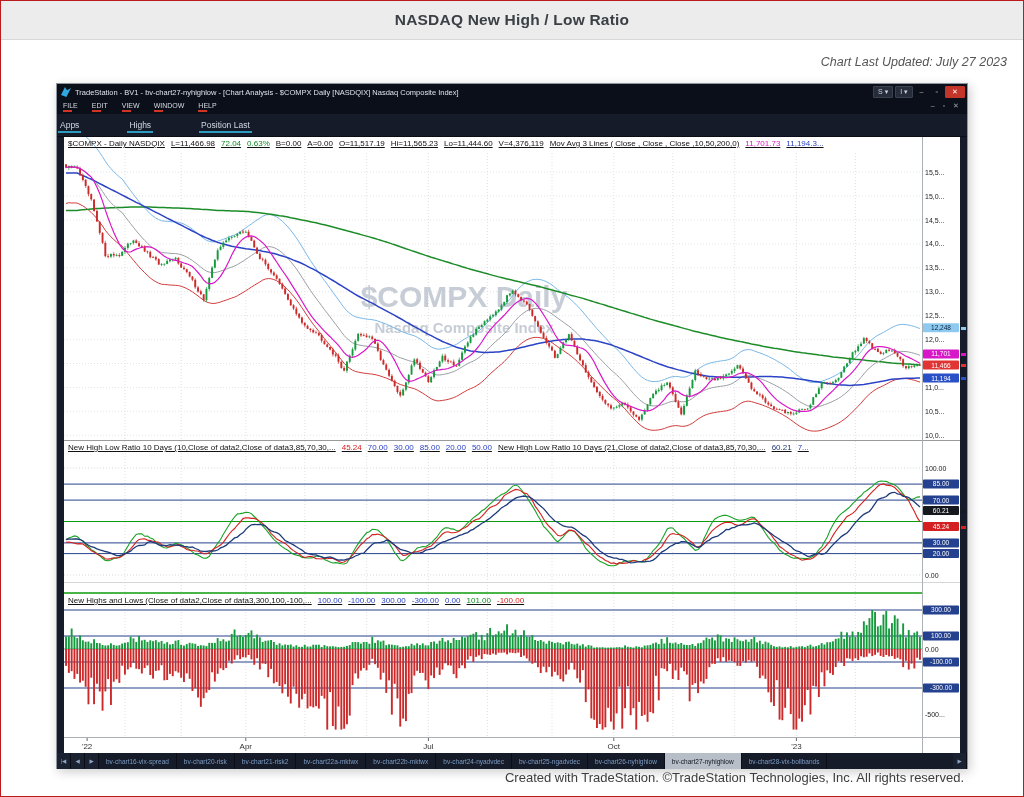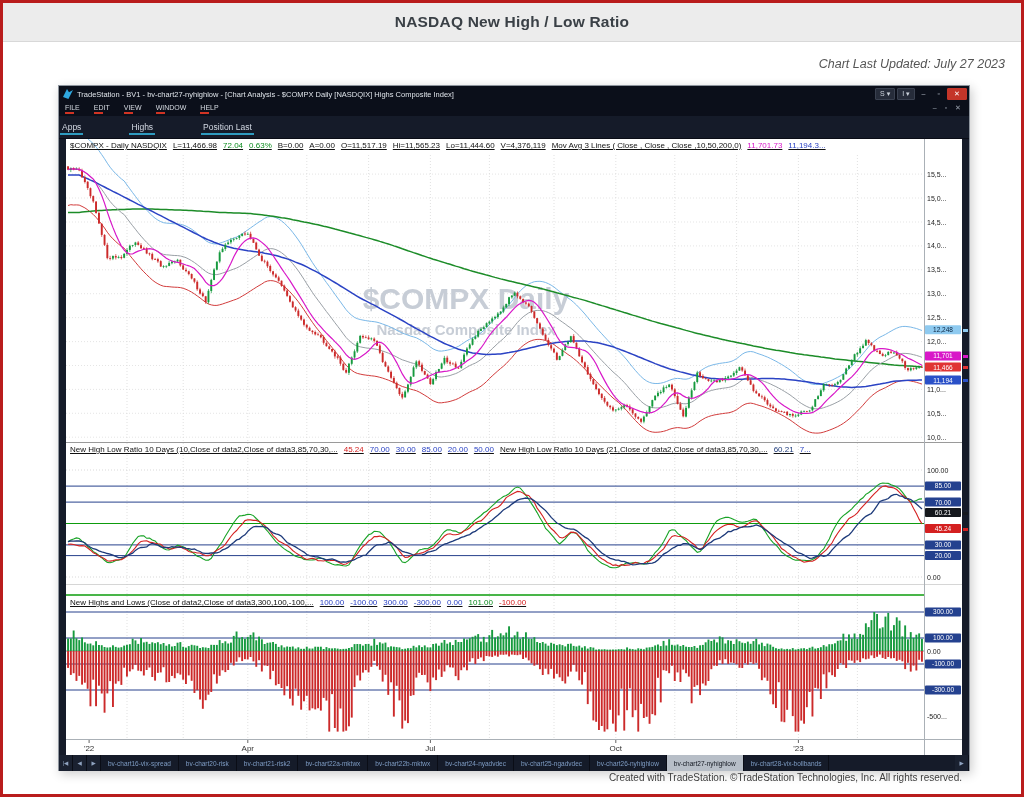--- a/index.html
+++ b/index.html
@@ -1,20 +1,20 @@
 <!DOCTYPE html>
 <html><head>
 <meta charset="utf-8">
 <style>
   html,body{margin:0;padding:0;background:#ffffff;font-family:"Liberation Sans",sans-serif;}
-  .page{position:relative;width:1024px;height:797px;background:#ffffff;border:3px solid #b91c1c;box-sizing:border-box;overflow:hidden;}
+  .page{position:relative;width:1024px;height:797px;background:#ffffff;border:1px solid #b91c1c;box-sizing:border-box;overflow:hidden;}
   .page-header{position:absolute;top:0;left:0;right:0;height:38px;background:#ececec;border-bottom:1px solid #d8d8d8;display:flex;align-items:center;justify-content:center;}
   .page-header h1{margin:0;font-size:15.5px;font-weight:600;color:#3a4046;letter-spacing:.2px;}
   .updated{position:absolute;top:54px;right:16px;font-style:italic;font-size:12.5px;color:#555;}
-  .credit{position:absolute;top:769px;right:59px;font-size:10px;color:#3d3d3d;}
+  .credit{position:absolute;top:769px;right:59px;font-size:13px;color:#3d3d3d;}
 
   .ts-window{position:absolute;left:55px;top:82px;width:910px;height:684px;background:#10141f;border:1px solid #8e959e;box-shadow:2px 3px 10px rgba(0,0,0,.2);box-sizing:content-box;}
   .titlebar{height:16px;background:#0b0f1a;display:flex;align-items:center;padding:0 2px 0 4px;gap:4px;}
   .logo{display:inline-flex;width:10px;height:10px;flex:0 0 auto;}
   .title-text{color:#dde2e8;font-size:7.5px;white-space:nowrap;overflow:hidden;flex:1;}
   .tb-buttons{display:flex;align-items:center;gap:2px;}
   .tb-btn{font-family:inherit;font-size:7px;height:12px;line-height:10px;background:#262c3a;color:#ccd2db;border:1px solid #3a4150;padding:0 4px;border-radius:1px;}
   .tb-btn.plain{background:transparent;border-color:transparent;color:#aeb5c0;}
   .tb-btn.close{background:#c43529;border-color:#c43529;color:#fff;width:20px;padding:0;}
   .menubar{height:14px;background:#0b0f1a;display:flex;align-items:flex-start;padding-left:6px;gap:14px;position:relative;}
@@ -49,21 +49,21 @@
   </header>
   <div class="updated">Chart Last Updated: July 27 2023</div>
 
   <div class="ts-window">
     <div class="titlebar">
       <span class="logo">
         <svg width="10" height="10" viewBox="0 0 10 10">
             <polygon points="0,8 4,0 6,3.2 10,1 5.4,10" fill="#2fa8e0"></polygon>
           </svg>
       </span>
-      <span class="title-text">TradeStation  - BV1 - bv-chart27-nyhighlow - [Chart Analysis - $COMPX Daily [NASDQIX] Highs Composite Index]</span>
+      <span class="title-text">TradeStation  - BV1 - bv-chart27-nyhighlow - [Chart Analysis - $COMPX Daily [NASDQIX] Nasdaq Composite Index]</span>
       <span class="tb-buttons">
         <button class="tb-btn">S ▾</button>
         <button class="tb-btn">I ▾</button>
         <button class="tb-btn plain">–</button>
         <button class="tb-btn plain">▫</button>
         <button class="tb-btn close">✕</button>
       </span>
     </div>
     <div class="menubar" id="menuItems">
       <span class="mdi">– ▫ ✕</span>

